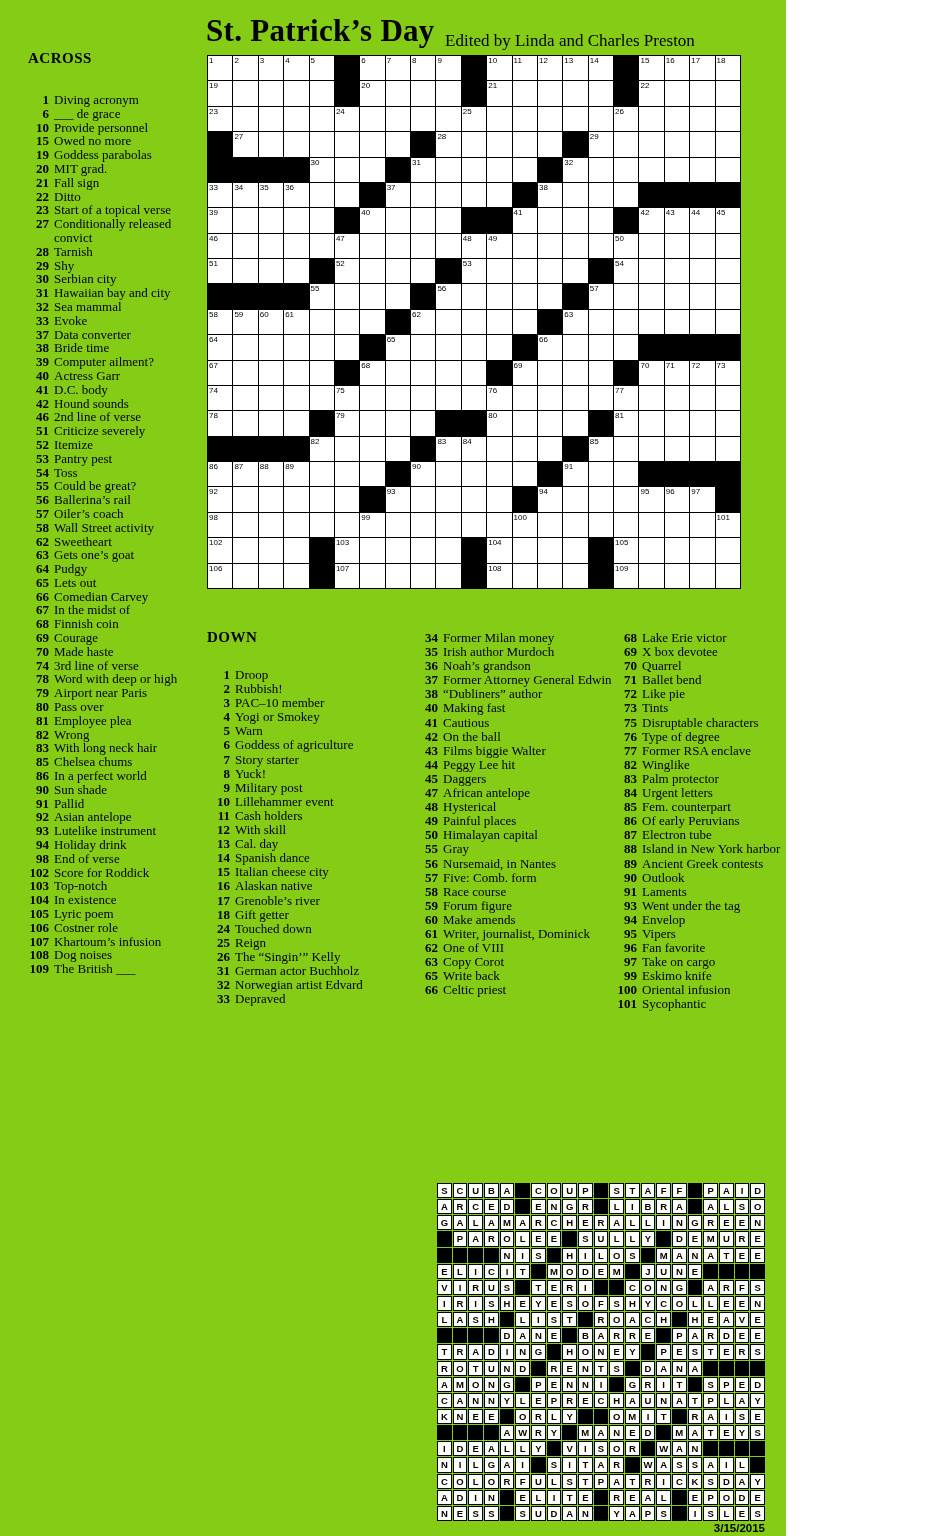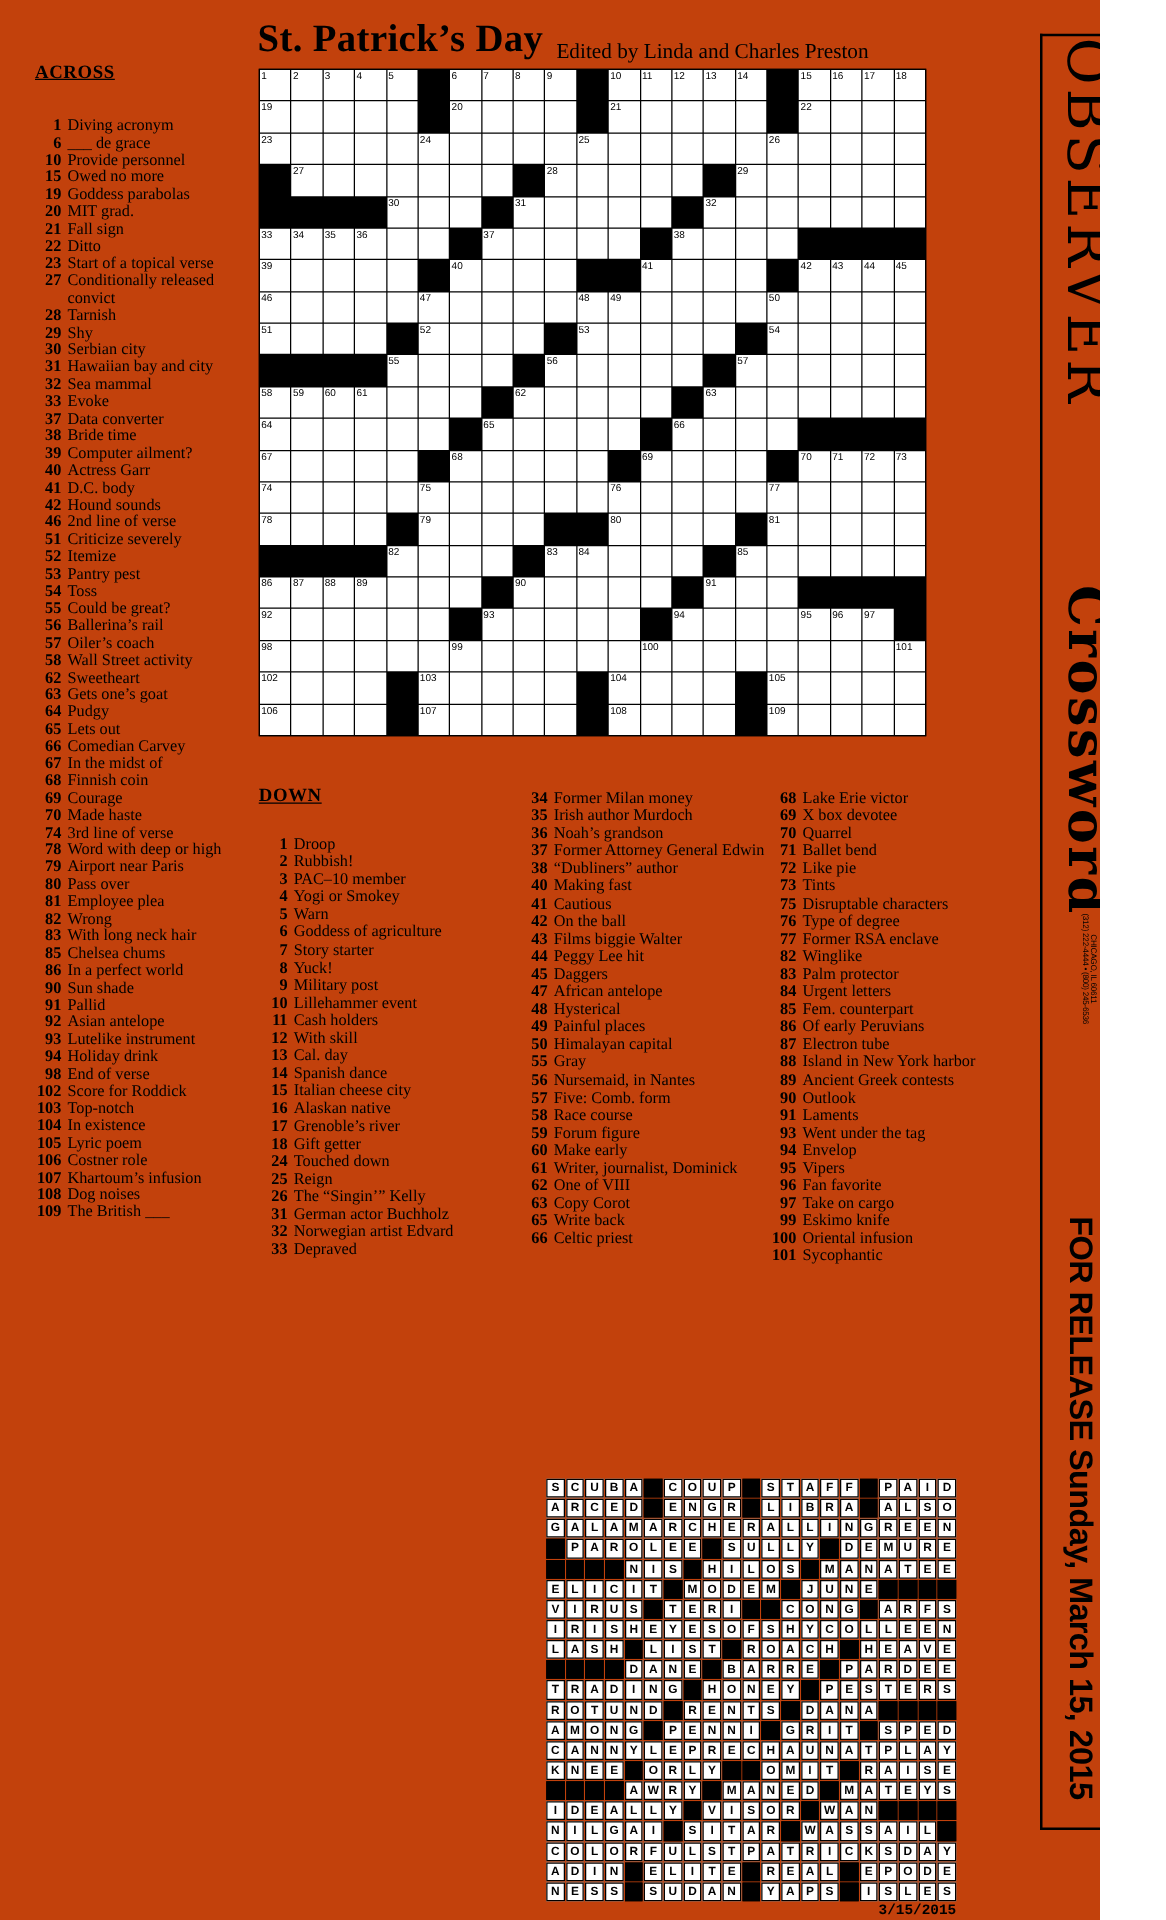--- a/index.html
+++ b/index.html
@@ -1,56 +1,56 @@
 <!DOCTYPE html>
 <html><head>
 <meta charset="utf-8">
 <style>
   html,body{margin:0;padding:0;background:#fff;}
-  .page{position:relative;width:880px;height:1536px;background:#c2410c;overflow:hidden;
+  .page{position:relative;width:786px;height:1536px;background:#84cc16;overflow:hidden;
         font-family:"Liberation Serif",serif;color:#000;}
 
   
   .title{position:absolute;left:206px;top:13px;font-size:31px;font-weight:bold;letter-spacing:.3px;}
   .byline{position:absolute;left:400px;top:31px;width:340px;text-align:center;font-size:17px;}
 
   
   #main-grid{position:absolute;left:207px;top:55px;width:532px;height:532px;
              background:#000;border:1px solid #000;display:grid;
              grid-template-columns:repeat(21,1fr);grid-template-rows:repeat(21,1fr);gap:1px;}
   #main-grid .cell{background:#fff;position:relative;}
   #main-grid .cell.black{background:#000;}
   #main-grid .n{position:absolute;top:0;left:1px;font-size:8px;line-height:9px;
                 font-family:"Liberation Sans",sans-serif;}
 
   .copyright{position:absolute;left:207px;top:589px;width:533px;display:flex;
              justify-content:space-between;font-family:"Liberation Sans",sans-serif;
              font-weight:bold;font-size:13.5px;}
 
   
-  .sec-head{position:absolute;font-weight:bold;font-size:15px;letter-spacing:.5px;text-decoration:underline;}
+  .sec-head{position:absolute;font-weight:bold;font-size:15px;letter-spacing:.5px;}
   .clue-list{position:absolute;}
   .clue{display:flex;font-size:13px;line-height:13.8px;}
   .cnum{flex:0 0 27px;text-align:right;font-weight:bold;padding-right:5px;}
   .ctext{flex:1;}
   #across-list{left:22px;top:93px;width:180px;}
   #down-list-1{left:203px;top:668px;width:206px;line-height:14px;}
   #down-list-2{left:411px;top:631px;width:202px;}
   #down-list-3{left:610px;top:631px;width:186px;}
   #down-list-2 .clue,#down-list-3 .clue,#down-list-1 .clue{line-height:14.1px;}
 
   
   #solution-grid{position:absolute;left:437px;top:1183px;width:328px;height:338px;
                  display:grid;grid-template-columns:repeat(21,1fr);grid-template-rows:repeat(21,1fr);gap:1px;}
   #solution-grid .scell{border:1px solid #000;background:#fff;display:flex;align-items:center;
                  justify-content:center;font-family:"Liberation Sans",sans-serif;
                  font-weight:bold;font-size:9.5px;}
   #solution-grid .scell.black{background:#000;border-color:#000;}
   .sol-date{position:absolute;left:437px;top:1522px;width:328px;text-align:right;
-            font-family:Liberation Mono, monospace;font-weight:bold;font-size:11.5px;}
+            font-family:Liberation Sans, sans-serif;font-weight:bold;font-size:11.5px;}
 
   
   .rule{position:absolute;background:#000;}
   .rule-left{left:832px;top:27px;width:2px;height:1437px;}
   .rule-right{left:925px;top:27px;width:2px;height:1437px;}
   .cap-top{left:832px;top:27px;width:95px;height:2px;}
   .cap-bottom{left:832px;top:1462px;width:95px;height:2px;}
   .masthead{position:absolute;left:843px;top:30px;writing-mode:vertical-rl;
             font-family:"DejaVu Serif",serif;font-size:46px;letter-spacing:3px;white-space:nowrap;}
   .masthead2{position:absolute;left:845px;top:468px;writing-mode:vertical-rl;
@@ -1169,21 +1169,21 @@
       <div class="clue">
         <span class="cnum">58</span>
         <span class="ctext">Race course</span>
       </div>
       <div class="clue">
         <span class="cnum">59</span>
         <span class="ctext">Forum figure</span>
       </div>
       <div class="clue">
         <span class="cnum">60</span>
-        <span class="ctext">Make early</span>
+        <span class="ctext">Make amends</span>
       </div>
       <div class="clue">
         <span class="cnum">61</span>
         <span class="ctext">Writer, journalist, Dominick</span>
       </div>
       <div class="clue">
         <span class="cnum">62</span>
         <span class="ctext">One of VIII</span>
       </div>
       <div class="clue">

